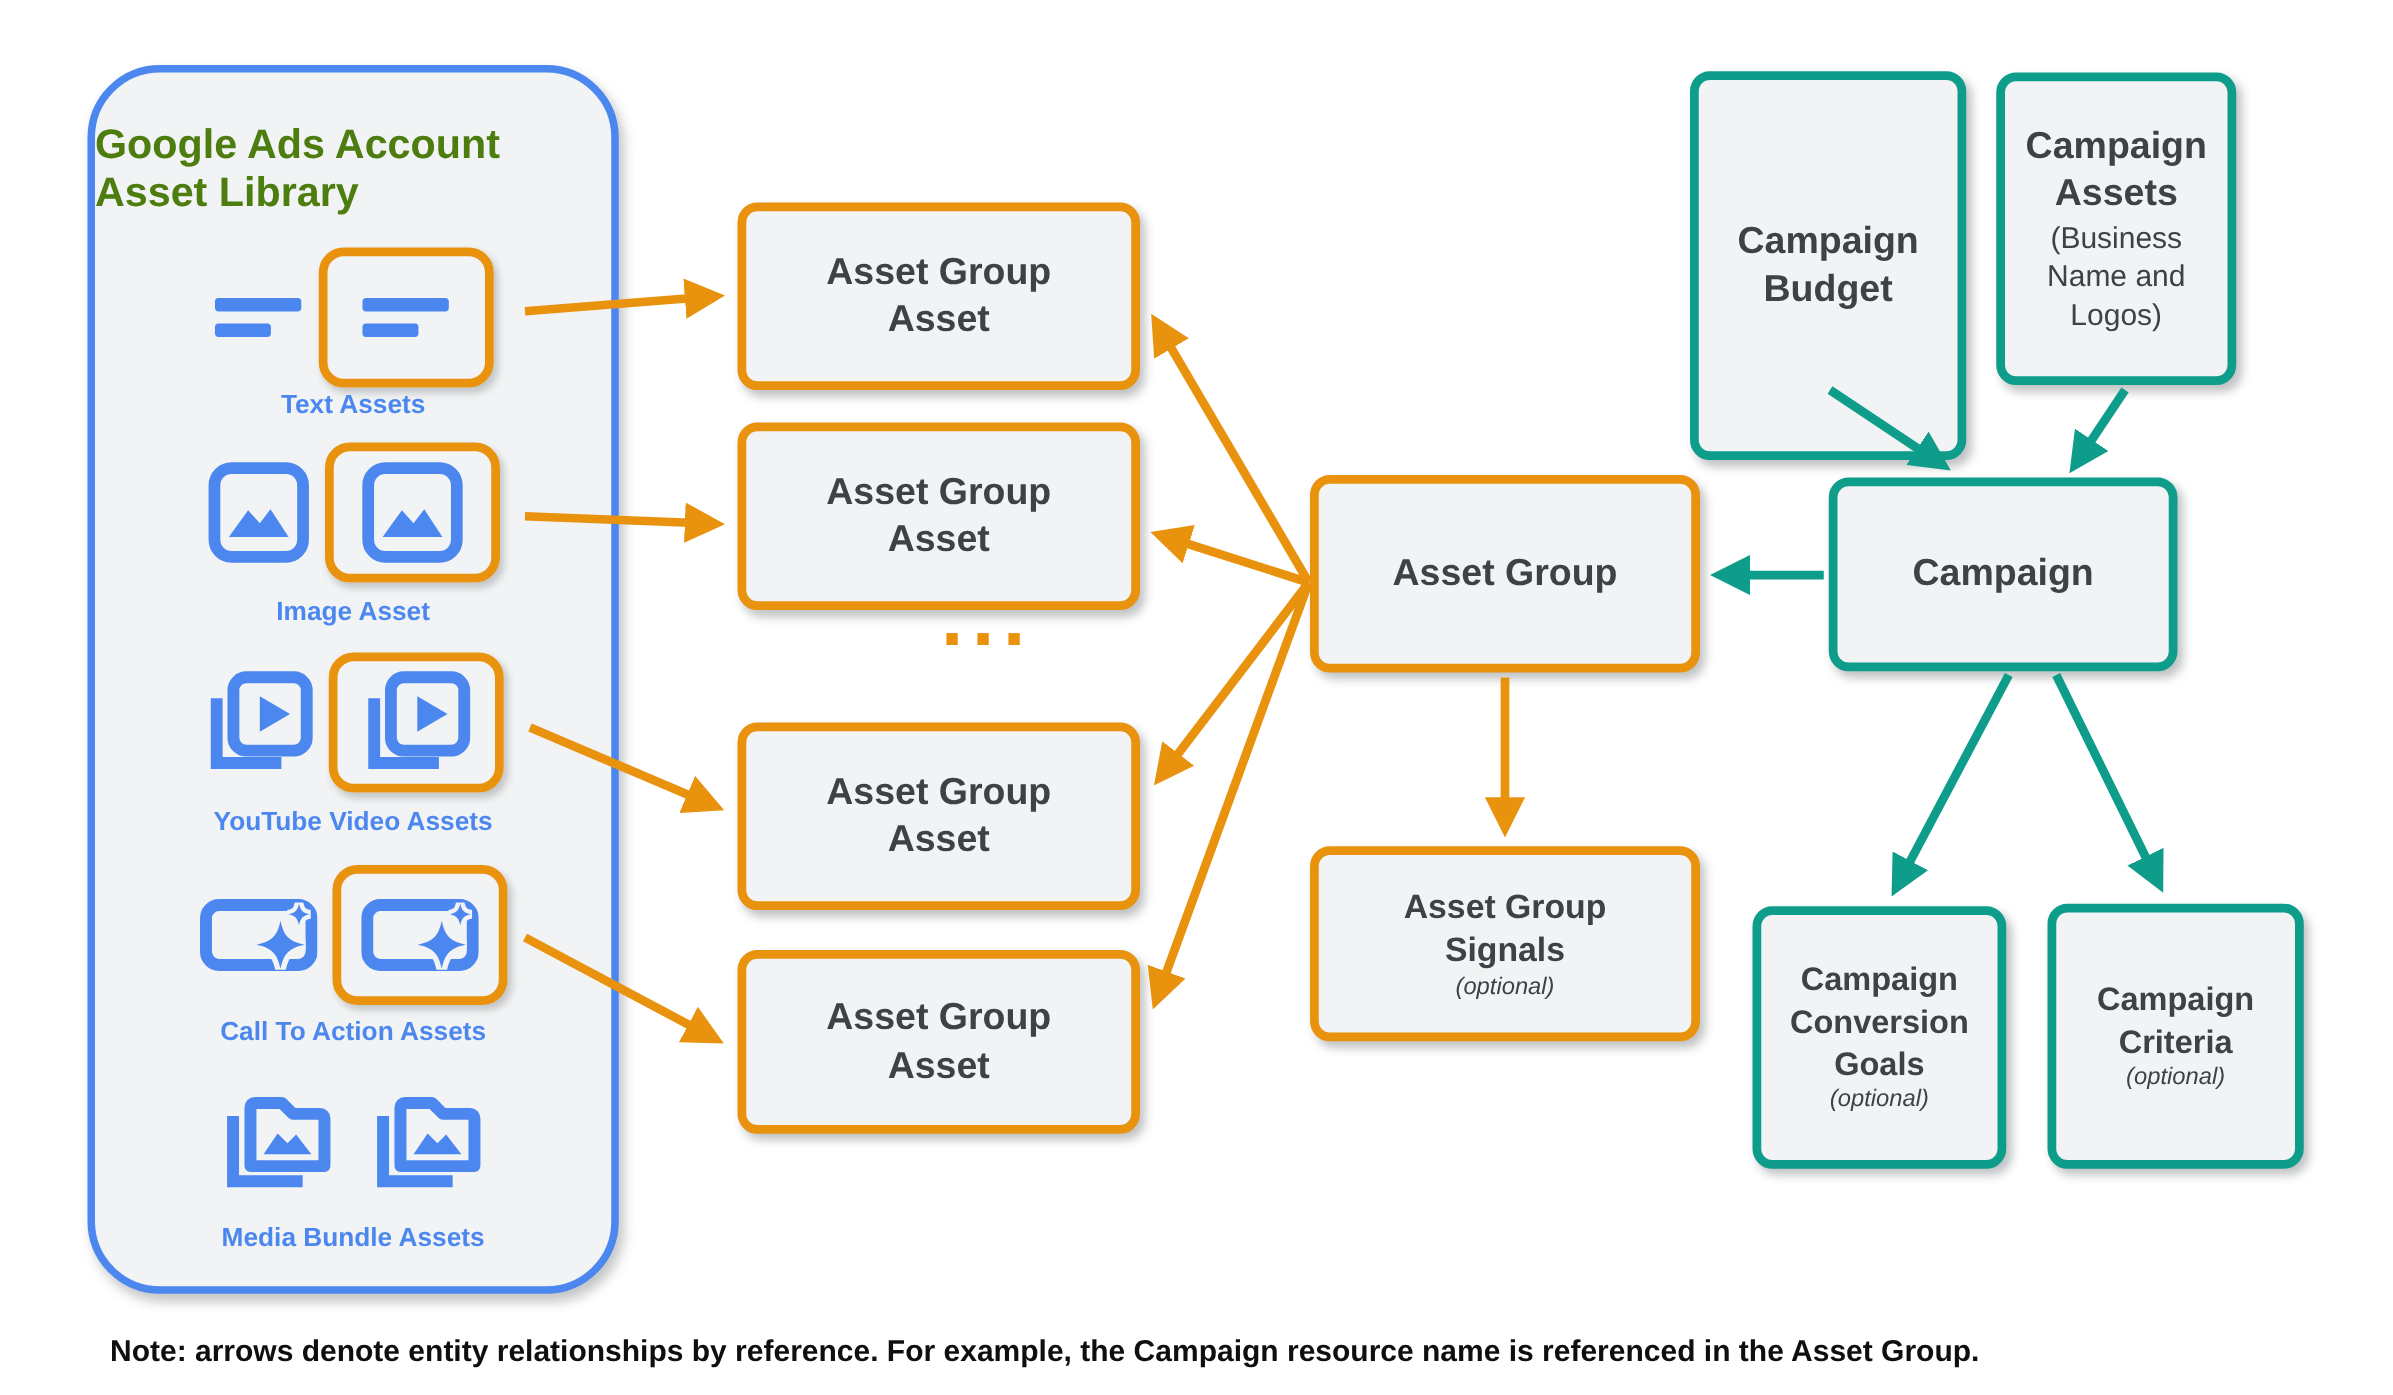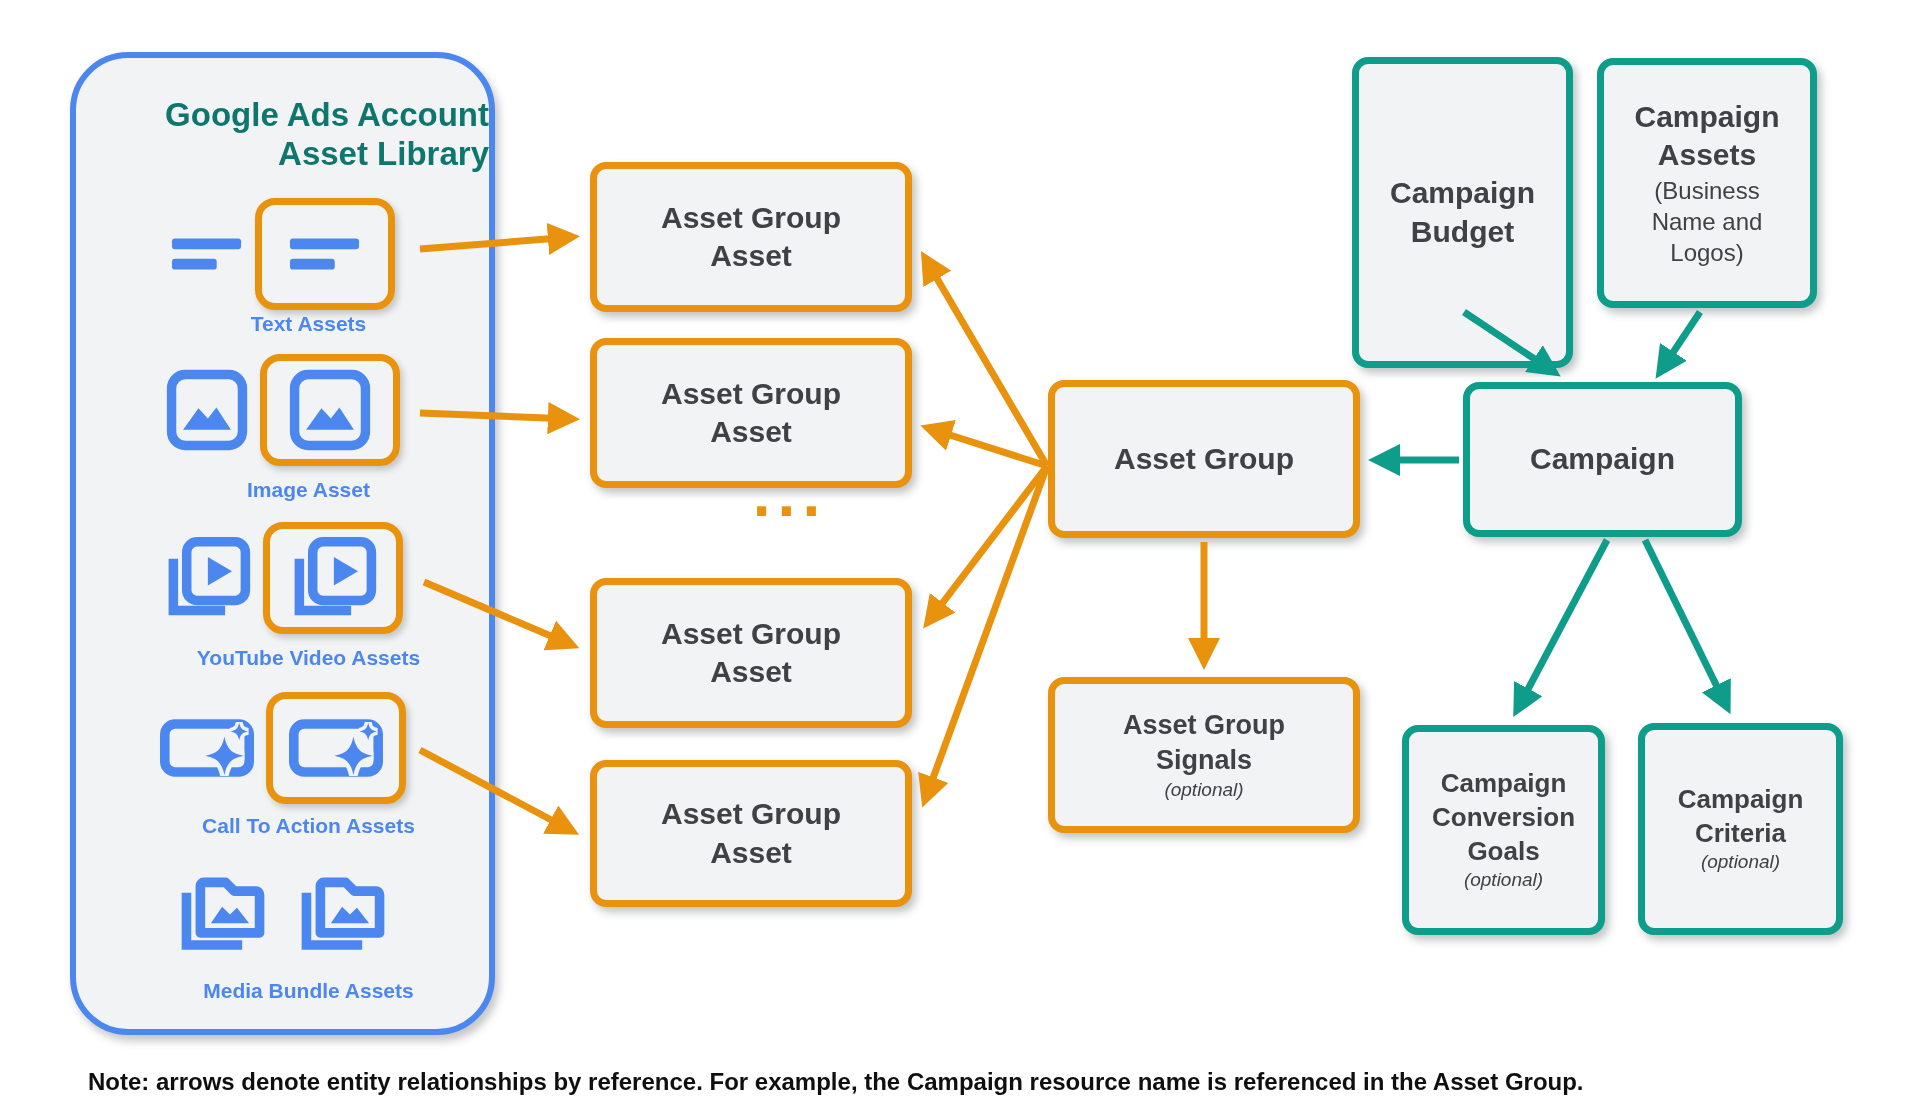--- a/index.html
+++ b/index.html
@@ -2,29 +2,29 @@
 <html><head>
 <meta charset="utf-8">
 <style>
   html,body{margin:0;padding:0;background:#ffffff;font-family:"Liberation Sans",sans-serif;}
   #canvas{position:relative;width:1914px;height:1116px;background:#ffffff;overflow:hidden;}
 
   
   .library{position:absolute;left:70px;top:52px;width:425px;height:983px;background:#F1F3F4;
            border:6px solid #4C87F0;border-radius:58px;box-sizing:border-box;
            box-shadow:4px 6px 9px rgba(60,64,67,.30);}
-  .library-title{position:absolute;top:38px;left:0;width:100%;text-align:right;
-           font-size:33px;font-weight:700;line-height:1.18;color:#0f766e;}
+  .library-title{position:absolute;top:38px;left:0;width:100%;text-align:left;
+           font-size:33px;font-weight:700;line-height:1.18;color:#4d7c0f;}
   .icon-row{position:absolute;left:0;width:100%;height:112px;display:flex;
            justify-content:center;align-items:center;gap:12px;}
   .hl{width:140px;height:112px;border:7px solid #E8920E;border-radius:20px;
            box-sizing:border-box;display:flex;align-items:center;justify-content:center;
            box-shadow:3px 4px 6px rgba(60,64,67,.25);}
   .lib-label{position:absolute;left:0;width:100%;text-align:center;font-size:21px;
-           font-weight:700;color:#4C87F0;padding-left:26px;}
+           font-weight:700;color:#4C87F0;}
   .lib-icon{display:flex;align-items:center;justify-content:center;}
   .lib-icon svg{display:block;}
 
   
   .node{position:absolute;background:#F1F3F4;border-radius:16px;box-sizing:border-box;
         display:flex;flex-direction:column;align-items:center;justify-content:center;
         text-align:center;color:#3F4245;box-shadow:4px 5px 8px rgba(60,64,67,.32);}
   .node.orange{border:7px solid #E8920E;}
   .node.teal{border:7px solid #0E9C8B;}
   .t-main{font-weight:700;font-size:30px;line-height:1.28;}
@@ -164,21 +164,21 @@
     <div class="t-main">Asset Group</div>
   </div>
   <div class="node orange" style="left:1048px;top:677px;width:312px;height:156px">
     <div class="t-mid" style="max-width:205px">Asset Group Signals</div>
     <div class="t-qual">(optional)</div>
   </div>
 
   <div class="node teal" style="left:1352px;top:57px;width:221px;height:311px">
     <div class="t-main" style="max-width:170px">Campaign Budget</div>
   </div>
-  <div class="node teal" style="left:1597px;top:58px;width:220px;height:250px">
+  <div class="node teal" style="left:1597px;top:58px;width:192px;height:250px">
     <div class="t-main" style="max-width:165px">Campaign Assets</div>
     <div class="t-sub" style="max-width:160px">(Business Name and Logos)</div>
   </div>
   <div class="node teal" style="left:1463px;top:382px;width:279px;height:155px">
     <div class="t-main">Campaign</div>
   </div>
   <div class="node teal" style="left:1402px;top:725px;width:203px;height:210px">
     <div class="t-mid" style="font-size:26px;max-width:180px">Campaign Conversion Goals</div>
     <div class="t-qual">(optional)</div>
   </div>

